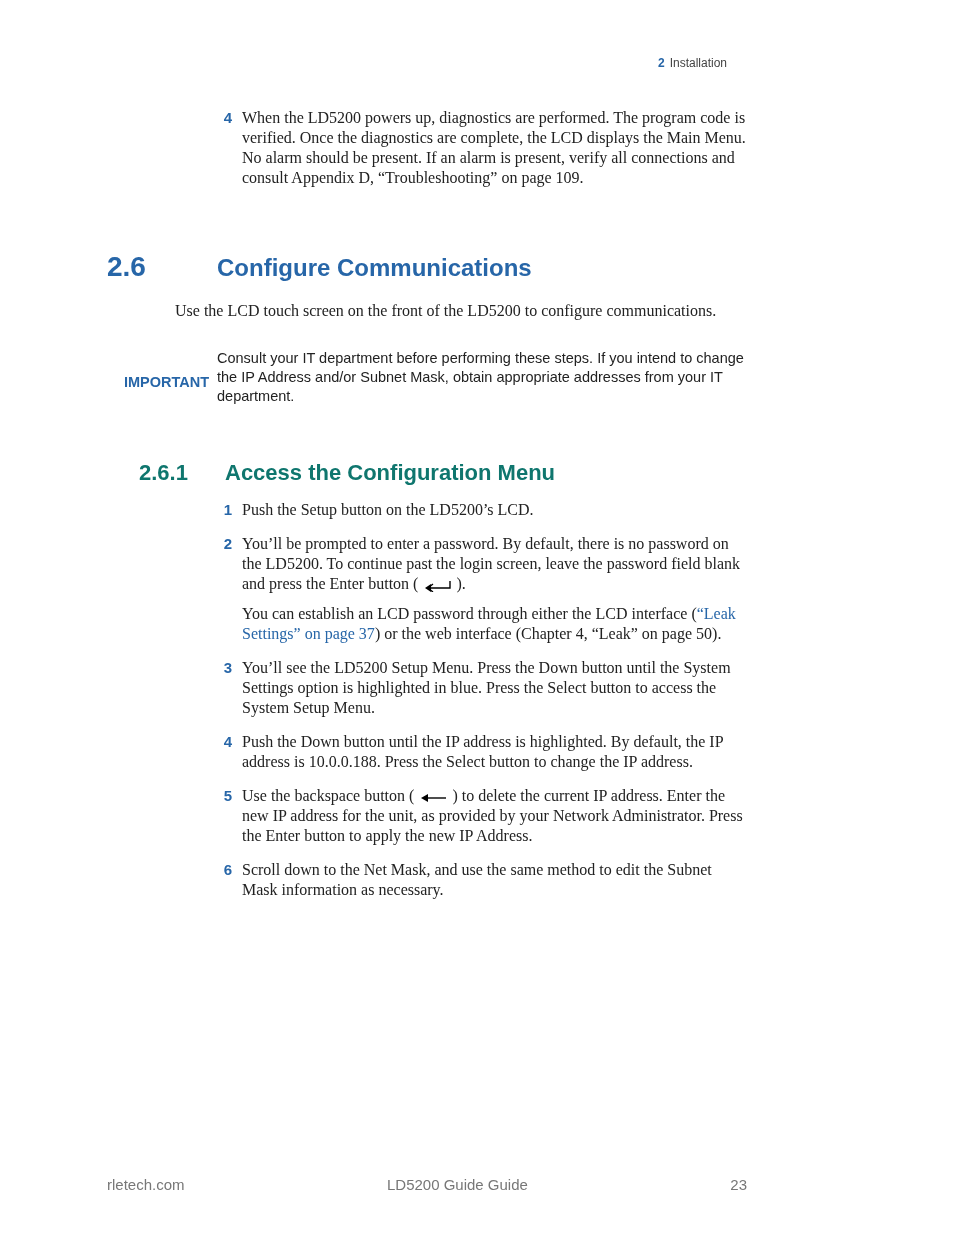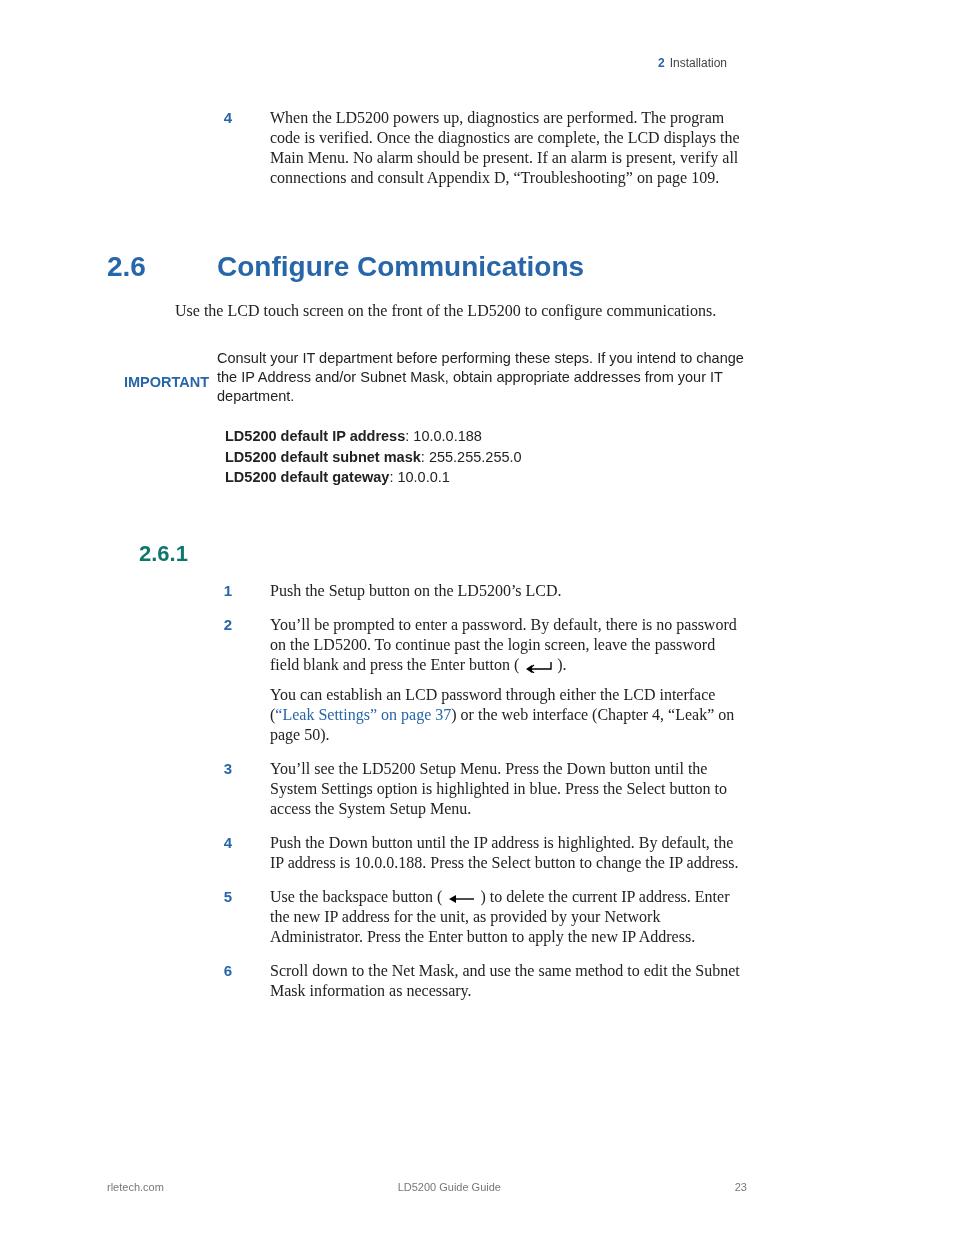--- a/index.html
+++ b/index.html
@@ -48,42 +48,41 @@
     font-family: Arial, Helvetica, sans-serif;
     font-weight: bold;
     font-size: 15px;
     margin-right: 10px;
     padding-top: 1px;
   }
   .step-body {
     font-size: 16px;
     line-height: 1.25;
     flex: 1;
-    margin-left: 28px;
   }
   .steps-offset {
     margin-left: 110px;
   }
   .h-section {
     display: flex;
     align-items: baseline;
     margin-top: 36px;
     margin-bottom: 18px;
     font-family: Arial, Helvetica, sans-serif;
     color: #2766a8;
     font-weight: bold;
   }
   .h-section .secnum {
     font-size: 28px;
     width: 110px;
     flex: 0 0 110px;
     margin-top: 27px;
   }
   .h-section .sectitle {
-    font-size: 28px;
+    font-size: 24px;
   }
   .intro-line {
     margin-left: 68px;
     font-size: 16px;
     line-height: 1.25;
   }
   .important-block {
     display: flex;
     margin-top: 28px;
     font-family: Arial, Helvetica, sans-serif;
@@ -131,21 +130,21 @@
   .substeps .step-body p { margin: 0 0 10px 0; }
   .substeps .step-body p:last-child { margin-bottom: 0; }
   .footer {
     position: absolute;
     bottom: 42px;
     left: 107px;
     right: 85px;
     display: flex;
     justify-content: space-between;
     font-family: Arial, Helvetica, sans-serif;
-    font-size: 11px;
+    font-size: 15px;
     color: #777;
   }
   .enter-icon, .backspace-icon {
     vertical-align: middle;
     display: inline-block;
   }
 </style>
 </head>
 <body>
 
@@ -169,28 +168,24 @@
       <span class="sectitle">Configure Communications</span>
     </div>
 
     <div class="intro-line">Use the LCD touch screen on the front of the LD5200 to configure communications.</div>
 
     <div class="important-block">
       <div class="important-label">IMPORTANT</div>
       <div class="important-body">Consult your IT department before performing these steps. If you intend to change the IP Address and/or Subnet Mask, obtain appropriate addresses from your IT department.</div>
     </div>
 
-    <div class="defaults">
-      <div><b>LD5200 default IP address</b><span>: 10.0.0.188</span></div>
-      <div><b>LD5200 default subnet mask</b><span>: 255.255.255.0</span></div>
-      <div><b>LD5200 default gateway</b><span>: 10.0.0.1</span></div>
-    </div>
 
     <div class="h-sub">
       <span class="subnum">2.6.1</span>
+      <span>Access the Configuration Menu</span>
     </div>
 
     <div class="steps-offset substeps">
 
       <div class="step-row">
         <div class="step-num">1</div>
         <div class="step-body">Push the Setup button on the LD5200’s LCD.</div>
       </div>
 
       <div class="step-row">

